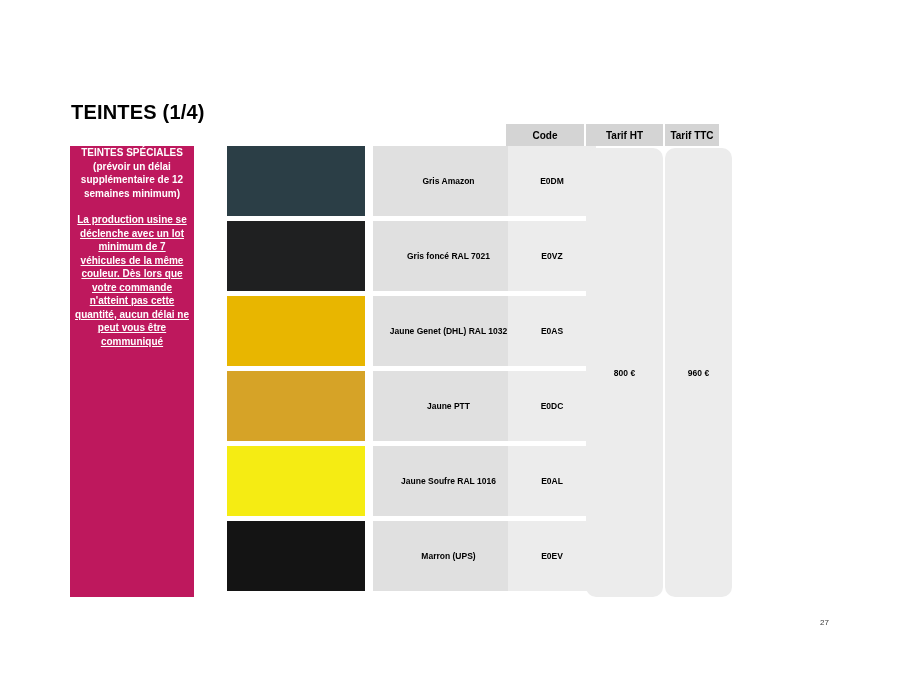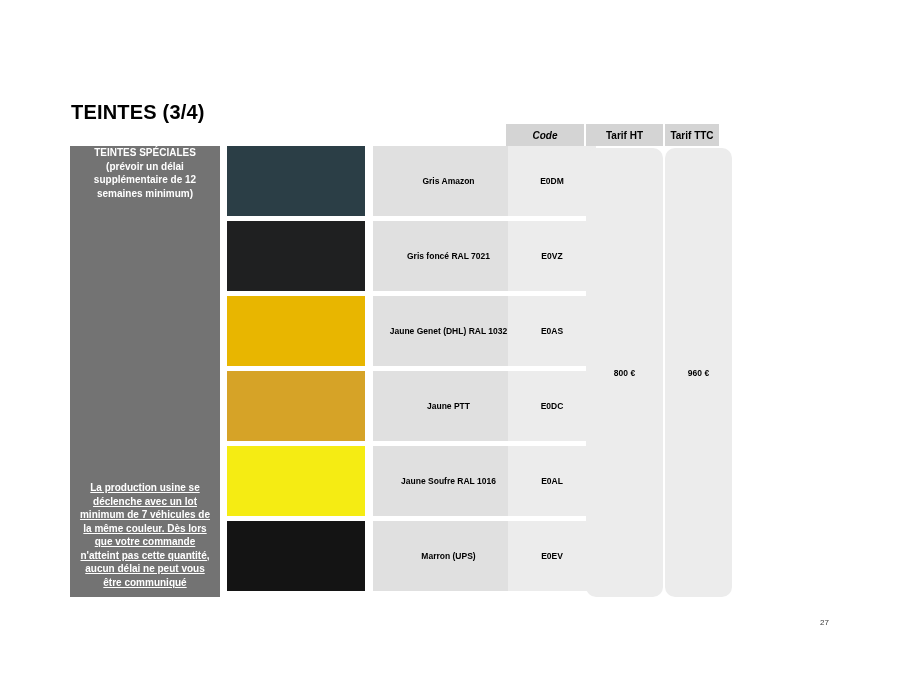--- a/index.html
+++ b/index.html
@@ -32,28 +32,28 @@
     color: #000000;
     letter-spacing: 0.2px;
     white-space: nowrap;
   }
 
   
   #notice-panel {
     position: absolute;
     left: 70px;
     top: 146px;
-    width: 150px;
+    width: 124px;
     height: 451px;
-    background: #737373;
+    background: #be185d;
     color: #ffffff;
     display: flex;
     flex-direction: column;
     align-items: center;
-    justify-content: space-between;
+    justify-content: flex-start;
     text-align: center;
     padding: 0 5px;
     box-sizing: border-box;
   }
   #notice-heading {
     font-size: 10px;
     font-weight: bold;
     line-height: 13.5px;
     color: #ffffff;
     margin: 0;
@@ -110,39 +110,39 @@
   .price-cell {
     background: #ececec;
     top: 148px;
     height: 449px;
     font-size: 8.5px;
     border-radius: 10px;
   }
   #price-ht-cell  { left: 586px; width: 77px; }
   #price-ttc-cell { left: 665px; width: 67px; }
 
-  #hdr-code { left: 506px; width: 78px; font-style: italic; }
+  #hdr-code { left: 506px; width: 78px; }
   #hdr-ht   { left: 586px; width: 77px; }
   #hdr-ttc  { left: 665px; width: 54px; }
 
   
   #page-number {
     position: absolute;
     left: 820px;
     top: 618px;
     font-size: 8px;
     color: #3a3a3a;
   }
 </style>
 </head>
 <body>
 
 <div id="slide">
 
-  <div id="page-title">TEINTES (3/4)</div>
+  <div id="page-title">TEINTES (1/4)</div>
 
   <div id="notice-panel">
     <div id="notice-heading">TEINTES SPÉCIALES (prévoir un délai supplémentaire de 12 semaines minimum)</div>
     <div id="notice-body">La production usine se déclenche avec un lot minimum de 7 véhicules de la même couleur. Dès lors que votre commande n'atteint pas cette quantité, aucun délai ne peut vous être communiqué</div>
   </div>
 
   <div class="cell hdr-cell" id="hdr-code">Code</div>
   <div class="cell hdr-cell" id="hdr-ht">Tarif HT</div>
   <div class="cell hdr-cell" id="hdr-ttc">Tarif TTC</div>
 

